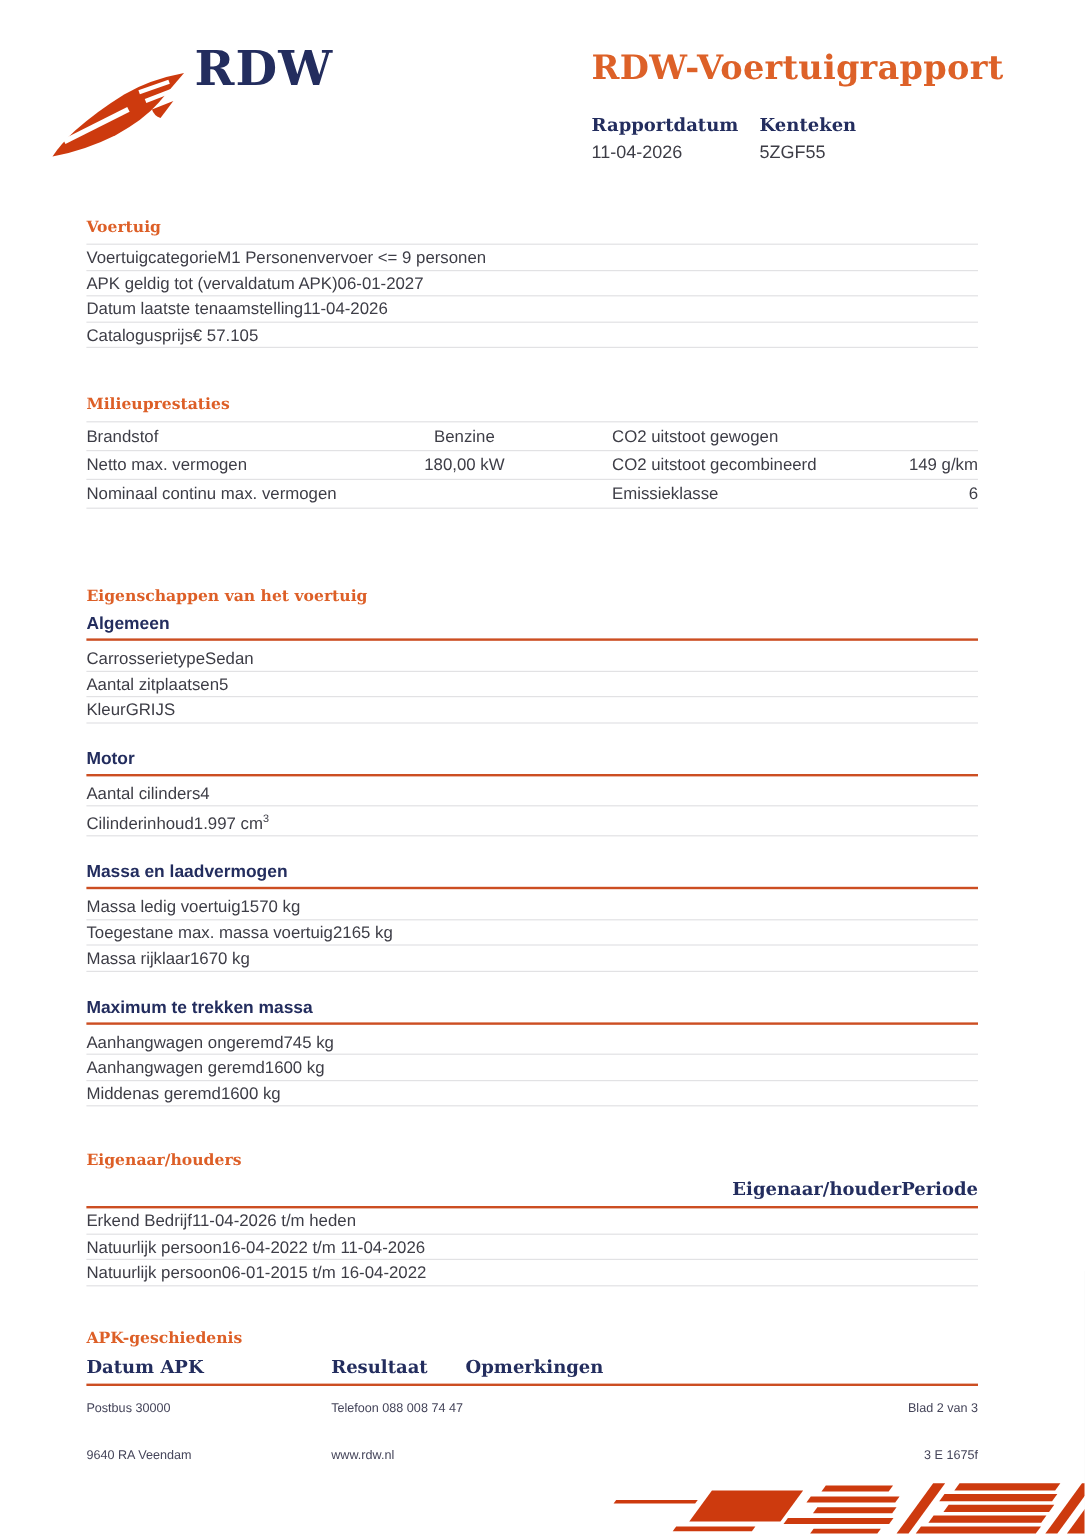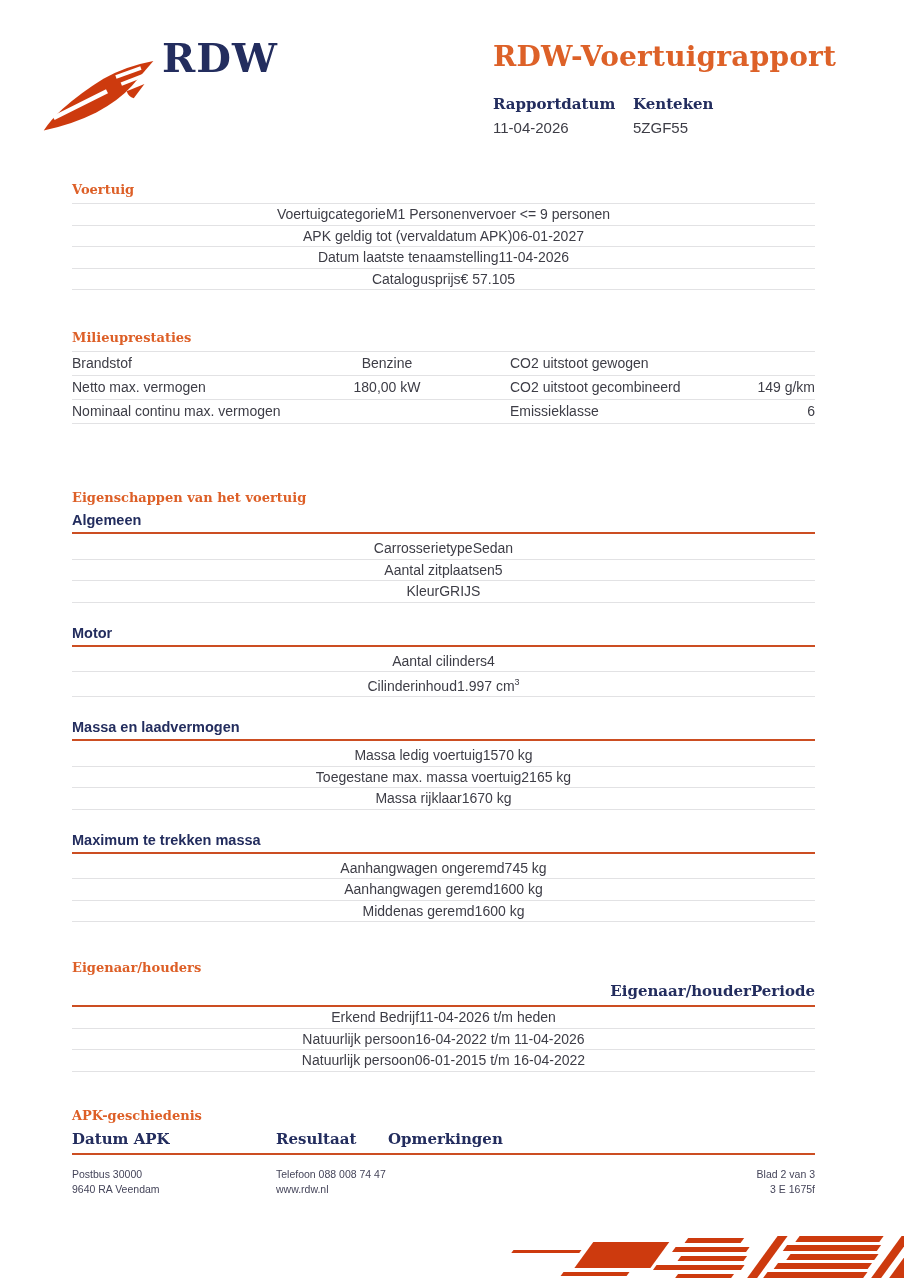--- a/index.html
+++ b/index.html
@@ -30,21 +30,21 @@
   }
   .meta-value { font-size:15px; color:#3d3d46; }
   
   .content { position:absolute; left:72px; top:182px; width:743px; }
   .h-orange {
     font-family:"DejaVu Serif", serif; font-weight:bold; font-size:13px;
     color:#dd5f27; line-height:15px; margin-bottom:6px;
   }
   .kv-table.topline { border-top:1px solid #e2e2e4; }
   .kv-row {
-    display:flex; justify-content:center; align-items:baseline;
+    display:flex; justify-content:flex-start; align-items:baseline;
     padding:3px 0 2px 0; border-bottom:1px solid #e2e2e4;
     font-size:14px; line-height:15.5px; min-height:21px;
   }
   .kv-label { text-align:left; }
   .kv-value { text-align:right; }
   sup { font-size:9px; }
   
   .milieu-row {
     display:flex; align-items:baseline; padding:4px 0 3px 0;
     border-bottom:1px solid #e2e2e4; font-size:14px; line-height:15.5px; min-height:24px;
@@ -77,21 +77,21 @@
   .owner-col2 { text-align:right; }
   .apk-col1 { width:204px; }
   .apk-col2 { width:112px; }
   .apk-col3 { flex:1; }
   
   .footer {
     position:absolute; left:72px; top:1168px; width:743px;
     font-size:10.5px; color:#45455a;
   }
   .footer-row { display:flex; }
-  .footer-row + .footer-row { margin-top:3px; }
+  .footer-row + .footer-row { margin-top:27px; }
   .f-col1 { width:204px; }
   .f-col2 { flex:1; }
   .f-col3 { text-align:right; }
   
   .speed-graphic { position:absolute; right:0; bottom:0; width:424px; height:50px; }
 </style>
 </head>
 <body>
 
 <div class="page">

